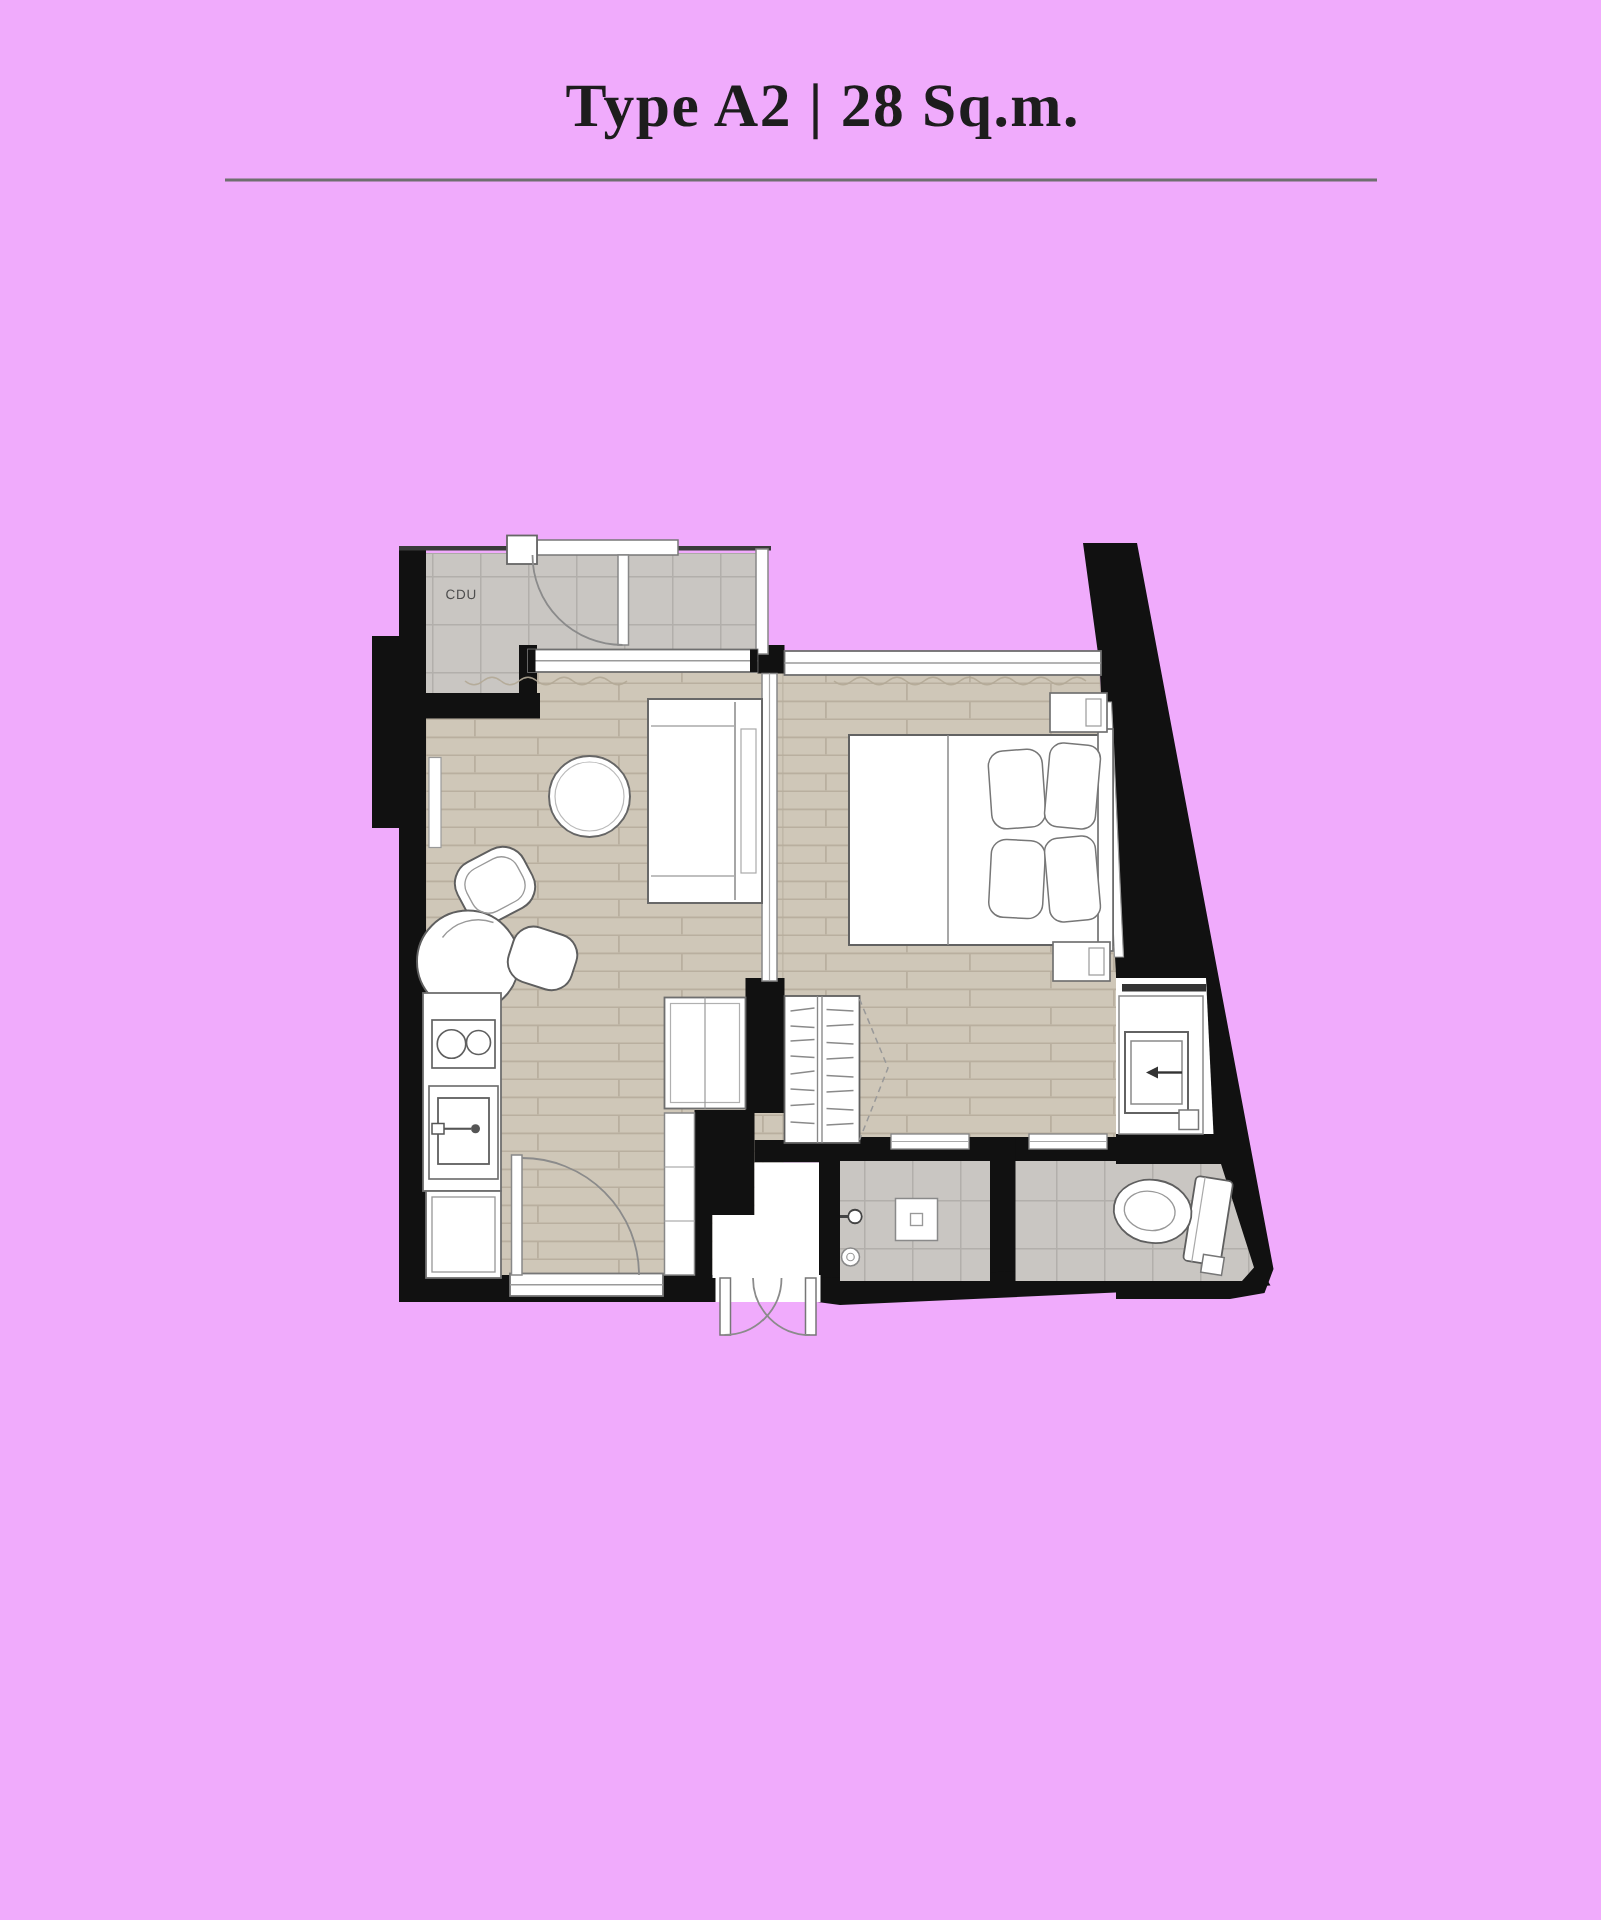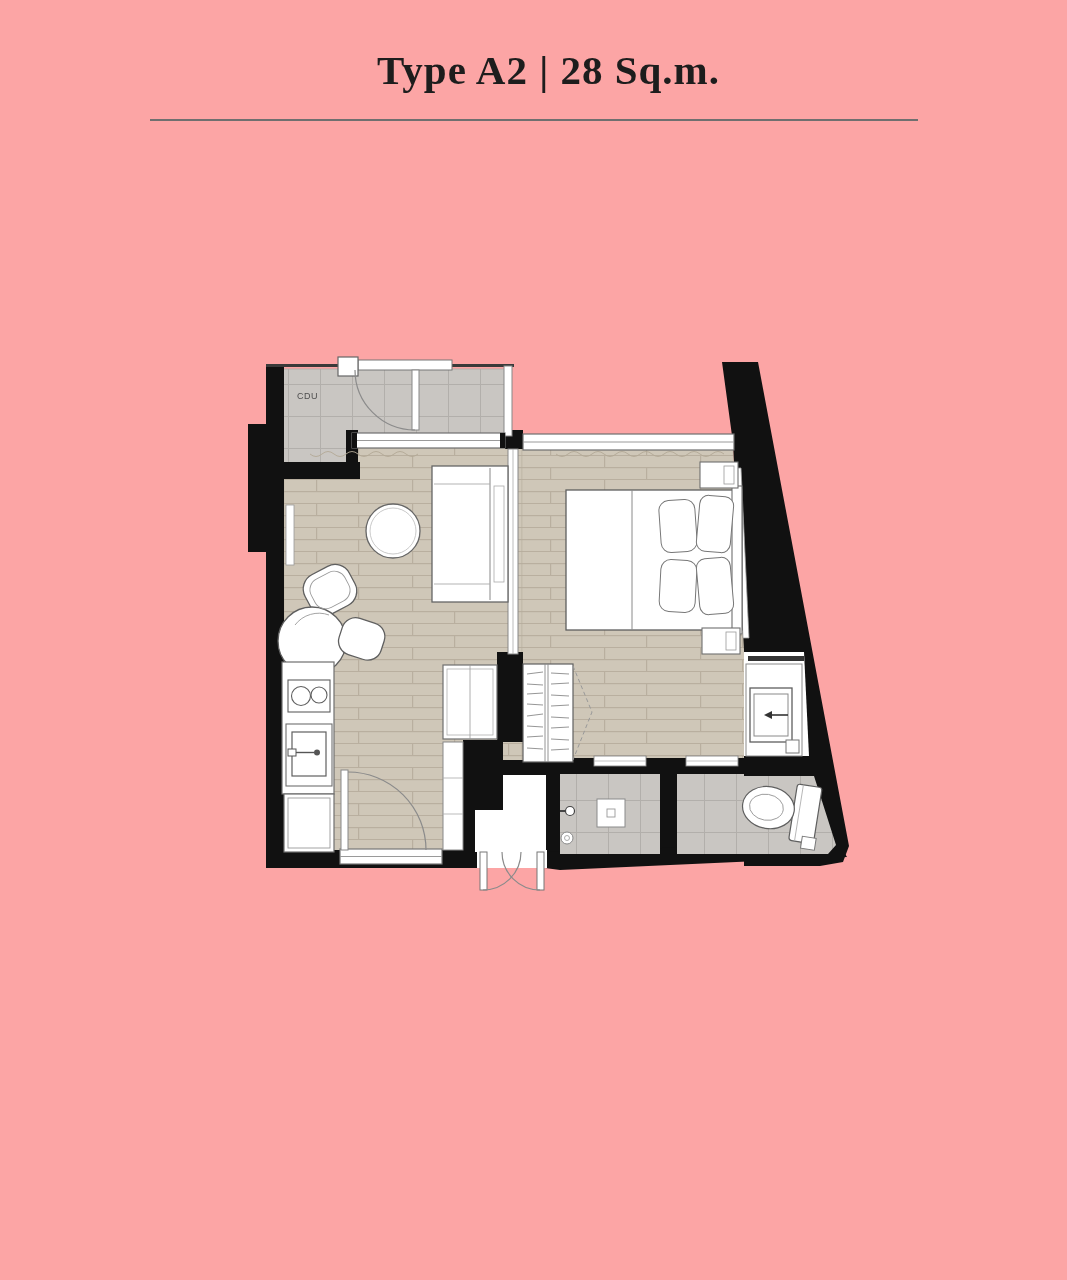--- a/index.html
+++ b/index.html
@@ -1,16 +1,16 @@
 <!DOCTYPE html>
 <html><head>
 <meta charset="utf-8">
 <style>
   html,body{margin:0;padding:0;background:#ffffff;}
-  .page{position:relative;width:1067px;height:1280px;background:#fca5a5;overflow:hidden;
+  .page{position:relative;width:1067px;height:1280px;background:#f0abfc;overflow:hidden;
         font-family:"Liberation Serif","DejaVu Serif",serif;}
   .title{position:absolute;top:46px;left:30px;right:0;text-align:center;
          font-size:41px;font-weight:700;letter-spacing:1px;color:#1d1d1d;}
   .rule{position:absolute;top:119px;left:150px;width:768px;height:2px;background:#6f6f6f;}
   .plan-wrap{position:absolute;left:0;top:0;}
   svg text{font-family:"Liberation Sans","DejaVu Sans",sans-serif;}
 </style>
 </head>
 <body>
 

